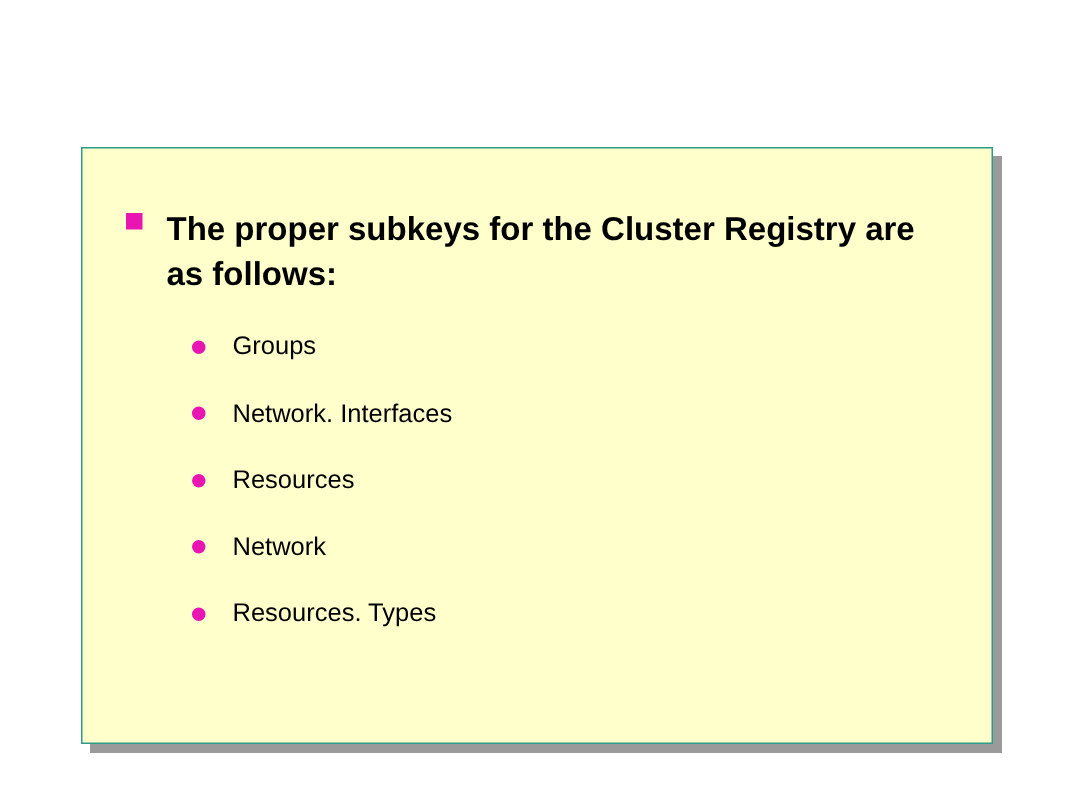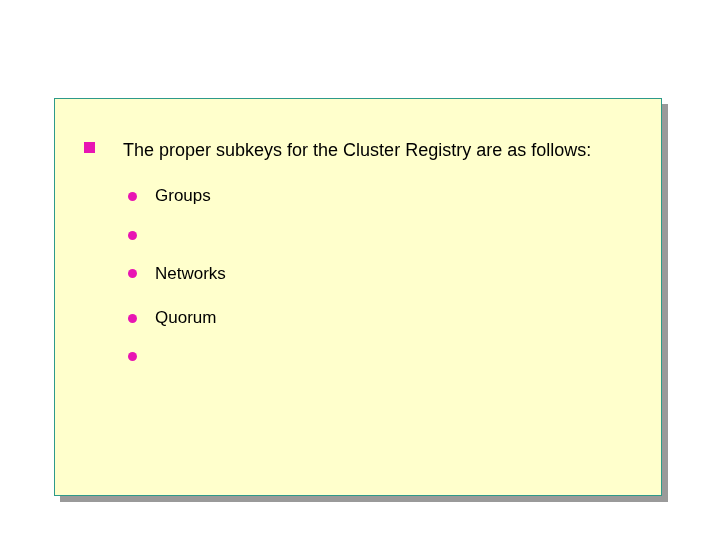--- a/index.html
+++ b/index.html
@@ -40,26 +40,25 @@
   }
   .square-bullet {
     width: 11px;
     height: 11px;
     background: #e815b3;
     flex: 0 0 auto;
     margin-top: 4px;
     margin-right: 16px;
   }
   .lead-text {
-    font-size: 18px;
-    font-weight: normal;
+    font-size: 22px;
+    font-weight: bold;
     color: #000000;
     line-height: 1.35;
     max-width: 510px;
-    margin-left: 12px;
   }
   .sub-list {
     margin-left: 44px;
     margin-top: 6px;
   }
   .sub-row {
     display: flex;
     align-items: center;
     margin-bottom: 24px;
   }
@@ -93,33 +92,35 @@
 
   <div class="sub-list">
 
     <div class="sub-row">
       <div class="round-bullet"></div>
       <div class="sub-text">Groups</div>
     </div>
 
     <div class="sub-row">
       <div class="round-bullet"></div>
+      <div class="sub-text">Network. Interfaces</div>
     </div>
 
     <div class="sub-row">
       <div class="round-bullet"></div>
-      <div class="sub-text">Networks</div>
+      <div class="sub-text">Resources</div>
     </div>
 
 
     <div class="sub-row">
       <div class="round-bullet"></div>
-      <div class="sub-text">Quorum</div>
+      <div class="sub-text">Network</div>
     </div>
 
 
     <div class="sub-row">
       <div class="round-bullet"></div>
+      <div class="sub-text">Resources. Types</div>
     </div>
 
   </div>
 
 </div>
 
 </body></html>

